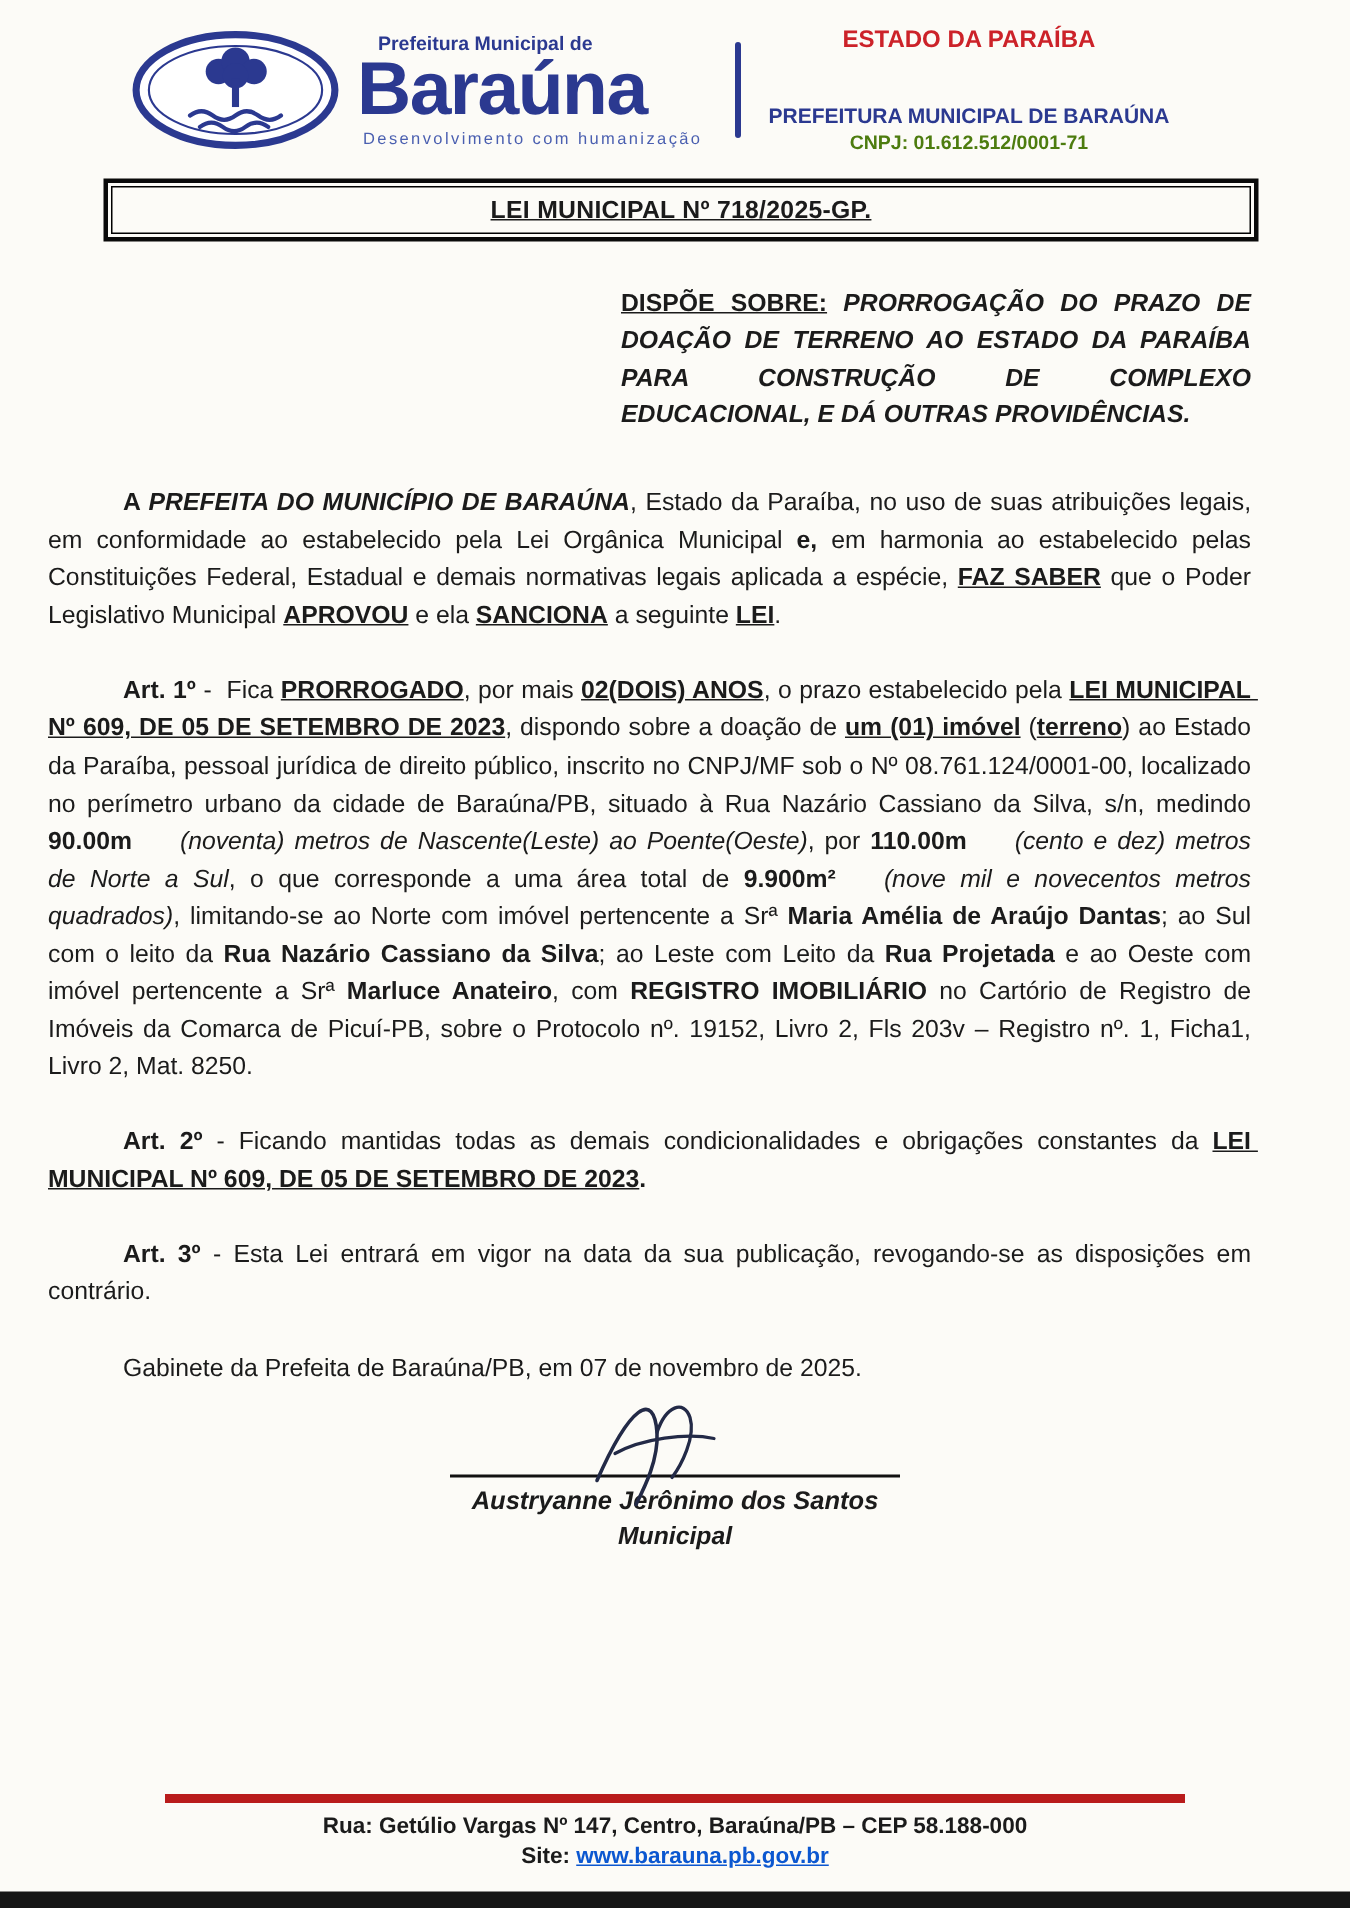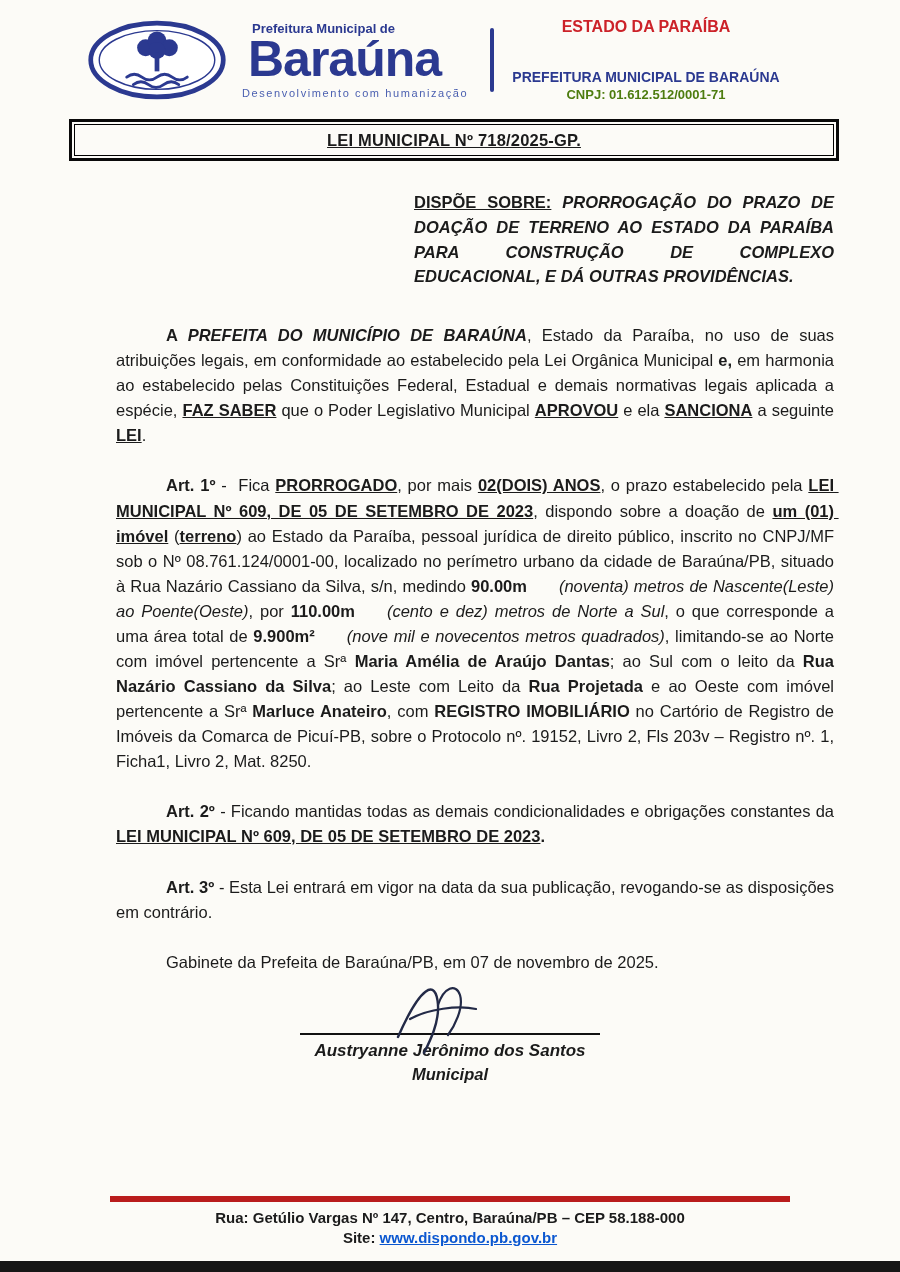--- a/index.html
+++ b/index.html
@@ -22,21 +22,21 @@
     display: flex;
     align-items: center;
     padding: 16px 60px 6px 86px;
   }
   .logo-block { display: flex; align-items: center; gap: 10px; }
   .emblem { width: 142px; height: 84px; flex: 0 0 auto; }
   .logo-text { display: flex; flex-direction: column; }
   .logo-pre { font-size: 13px; font-weight: 700; color: #2b3990; margin-left: 14px; }
   .logo-name {
     font-size: 50px; font-weight: 700; color: #2b3990;
-    line-height: 0.95; letter-spacing: -1px; margin-left: 10px;
+    line-height: 0.95; letter-spacing: -1px;
   }
   .logo-tagline { font-size: 11px; color: #4a5fb0; letter-spacing: 1.6px; margin-top: 3px; margin-left: 4px; }
   .header-divider {
     width: 4px; height: 64px; background: #2b3990;
     margin: 0 18px 0 22px; border-radius: 2px; flex: 0 0 auto;
   }
   .header-right { text-align: center; line-height: 1.35; }
   .hr-state { color: #cc2229; font-weight: 700; font-size: 16px; }
   .hr-muni  { color: #2b3990; font-weight: 700; font-size: 14px; margin-top: 30px; }
   .hr-cnpj  { color: #4d7c0f; font-weight: 700; font-size: 13px; }
@@ -59,21 +59,21 @@
   
   .preamble {
     width: 420px;
     margin: 34px 66px 0 auto;
     text-align: justify;
     font-size: 16.5px;
     line-height: 1.5;
   }
 
   
-  .doc-body { padding: 34px 66px 0 116px; }
+  .doc-body { padding: 34px 66px 0 32px; }
   .para {
     text-align: justify;
     text-indent: 50px;
     font-size: 16.5px;
     line-height: 1.52;
     margin-bottom: 25px;
   }
   .para:last-child { margin-bottom: 0; }
 
   .run { white-space: pre-wrap; }
@@ -171,18 +171,18 @@
       <path d="M58 30 C 64 12, 76 8, 80 20 C 84 33, 74 52, 68 60" fill="none" stroke="#232a47" stroke-width="2.2" stroke-linecap="round"></path>
     </svg>
     <div class="sig-line"></div>
     <div class="sig-name">Austryanne Jerônimo dos Santos</div>
     <div class="sig-role">Municipal</div>
   </div>
 
   <footer class="footer">
     <div class="footer-line1">Rua: Getúlio Vargas Nº 147, Centro, Baraúna/PB – CEP 58.188-000</div>
     <div class="footer-line2">
-      <span class="site-label">Site: </span><a class="site-link" href="#">www.dispondo.pb.gov.br</a>
+      <span class="site-label">Site: </span><a class="site-link" href="#">www.barauna.pb.gov.br</a>
     </div>
   </footer>
 
   <div class="scan-bottom-bar"></div>
 </div>
 
 </body></html>

